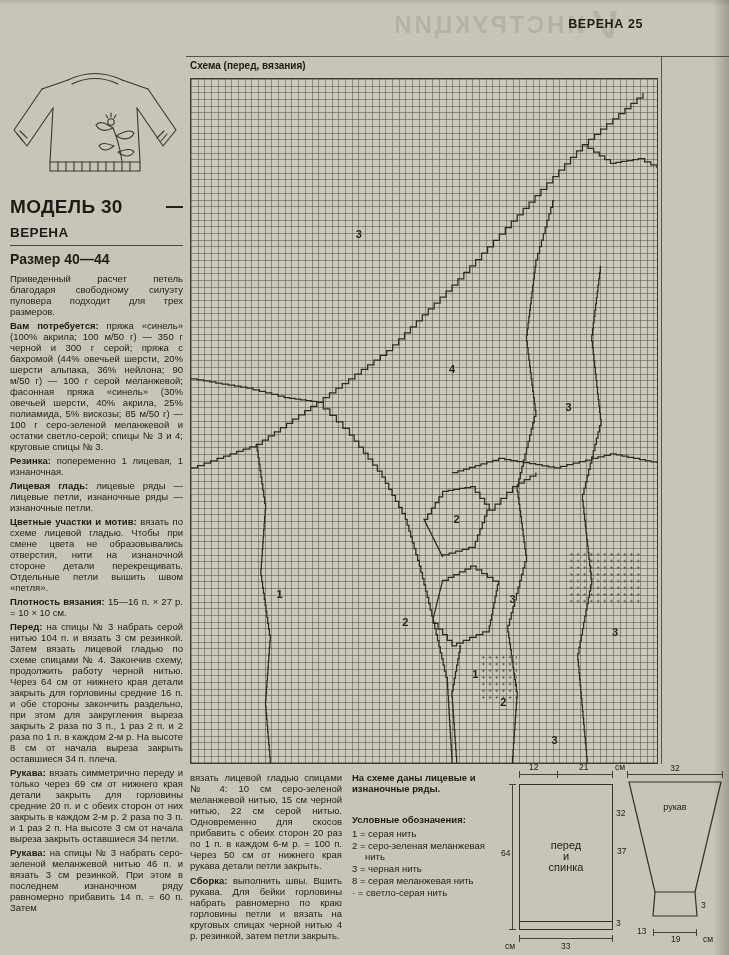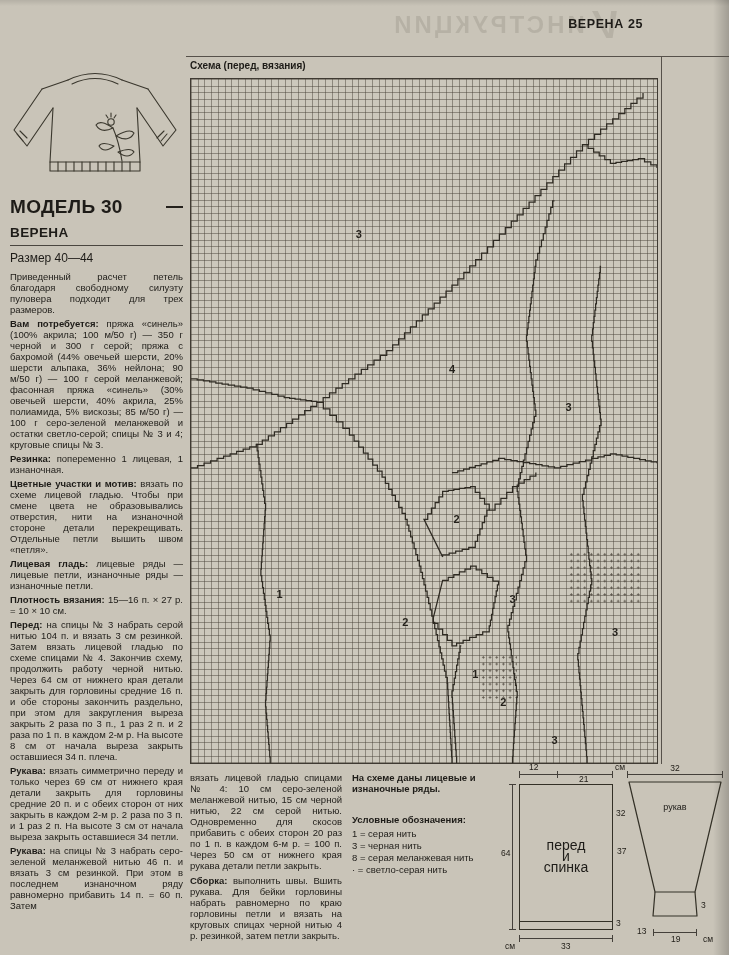--- a/index.html
+++ b/index.html
@@ -25,21 +25,21 @@
   .vline{position:absolute;left:661px;top:56px;width:1px;height:708px;background:#56514a;}
 
   
   .left-col{position:absolute;left:10px;top:60px;width:173px;}
   .sketch{display:block;margin:2px 0 6px 0;}
   .model-head{display:flex;align-items:center;margin-top:6px;gap:36px;}
   .model-head .t{font-size:19px;font-weight:bold;letter-spacing:.3px;}
   .model-head .rule{flex:1;height:2px;background:#24211c;margin-left:7px;}
   .subtitle{font-size:13.5px;font-weight:bold;margin:7px 0 5px 0;letter-spacing:.4px;}
   .thin-rule{height:1px;background:#4a463f;margin:2px 0 5px 0;}
-  .size-line{font-size:12px;font-weight:normal;margin:2px 0 6px 0;}
+  .size-line{font-size:14px;font-weight:bold;margin:2px 0 6px 0;}
   .body-copy p{font-size:9.5px;line-height:11px;text-align:justify;margin:0 0 3px 0;}
   .lead{font-weight:bold;}
 
   
   .chart-title{position:absolute;left:190px;top:60px;font-size:10px;font-weight:bold;}
   .chart{
     position:absolute;left:190px;top:78px;width:468px;height:686px;
     border:1.5px solid #3f3a32; box-sizing:border-box;
     background:
       repeating-linear-gradient(to right, rgba(72,66,56,.48) 0 1px, transparent 1px 6.7px),
@@ -60,21 +60,21 @@
   .chart-note{font-weight:bold;margin:0 0 14px 0;}
   .legend-title{font-weight:bold;margin:20px 0 3px 0;}
   .legend-item{padding-left:13px;text-indent:-13px;margin-bottom:1px;}
 
   
   .schematics{position:absolute;left:505px;top:762px;width:224px;height:250px;font-size:8.5px;}
   .schematics .num{position:absolute;font-size:8.5px;color:#24211b;}
   .fb-rect{position:absolute;left:14px;top:22px;width:94px;height:146px;
     border:1.2px solid #333026;box-sizing:border-box;}
   .fb-rib{position:absolute;left:14px;top:159px;width:94px;height:1px;background:#333026;}
-  .fb-label{position:absolute;left:14px;top:78px;width:94px;text-align:center;line-height:11px;font-size:14px;}
+  .fb-label{position:absolute;left:14px;top:78px;width:94px;text-align:center;line-height:11px;font-size:11px;}
   .dim-h{position:absolute;height:1px;background:#44403a;}
   .dim-h:before,.dim-h:after{content:"";position:absolute;top:-3px;width:1px;height:7px;background:#44403a;}
   .dim-h:before{left:0}.dim-h:after{right:0}
   .dim-v{position:absolute;width:1px;background:#44403a;}
   .dim-v:before,.dim-v:after{content:"";position:absolute;left:-3px;height:1px;width:7px;background:#44403a;}
   .dim-v:before{top:0}.dim-v:after{bottom:0}
   .mid-tick{position:absolute;width:1px;height:7px;background:#44403a;}
   .sleeve-label{position:absolute;left:122px;top:40px;width:96px;text-align:center;font-size:9px;}
   .sleeve-top-num{position:absolute;left:122px;top:1px;width:96px;text-align:center;}
 </style>
@@ -122,22 +122,22 @@
       <i class="rule"></i>
     </div>
     <div class="subtitle">ВЕРЕНА</div>
     <div class="thin-rule"></div>
     <div class="size-line">Размер 40—44</div>
 
     <div class="body-copy">
       <p><span class="lead"></span> <span>Приведенный расчет петель благодаря свободному силуэту пуловера подходит для трех размеров.</span></p>
       <p><span class="lead">Вам потребуется:</span> <span>пряжа «синель» (100% акрила; 100 м/50 г) — 350 г черной и 300 г серой; пряжа с бахромой (44% овечьей шерсти, 20% шерсти альпака, 36% нейлона; 90 м/50 г) — 100 г серой меланжевой; фасонная пряжа «синель» (30% овечьей шерсти, 40% акрила, 25% полиамида, 5% вискозы; 85 м/50 г) — 100 г серо-зеленой меланжевой и остатки светло-серой; спицы № 3 и 4; круговые спицы № 3.</span></p>
       <p><span class="lead">Резинка:</span> <span>попеременно 1 лицевая, 1 изнаночная.</span></p>
+      <p><span class="lead">Лицевая гладь:</span> <span>лицевые ряды — лицевые петли, изнаночные ряды — изнаночные петли.</span></p>
       <p><span class="lead">Цветные участки и мотив:</span> <span>вязать по схеме лицевой гладью. Чтобы при смене цвета не образовывались отверстия, нити на изнаночной стороне детали перекрещивать. Отдельные петли вышить швом «петля».</span></p>
-      <p><span class="lead">Лицевая гладь:</span> <span>лицевые ряды — лицевые петли, изнаночные ряды — изнаночные петли.</span></p>
       <p><span class="lead">Плотность вязания:</span> <span>15—16 п. × 27 р. = 10 × 10 см.</span></p>
       <p><span class="lead">Перед:</span> <span>на спицы № 3 набрать серой нитью 104 п. и вязать 3 см резинкой. Затем вязать лицевой гладью по схеме спицами № 4. Закончив схему, продолжить работу черной нитью. Через 64 см от нижнего края детали закрыть для горловины средние 16 п. и обе стороны закончить раздельно, при этом для закругления выреза закрыть 2 раза по 3 п., 1 раз 2 п. и 2 раза по 1 п. в каждом 2-м р. На высоте 8 см от начала выреза закрыть оставшиеся 34 п. плеча.</span></p>
       <p><span class="lead">Рукава:</span> <span>вязать симметрично переду и только через 69 см от нижнего края детали закрыть для горловины средние 20 п. и с обеих сторон от них закрыть в каждом 2-м р. 2 раза по 3 п. и 1 раз 2 п. На высоте 3 см от начала выреза закрыть оставшиеся 34 петли.</span></p>
       <p><span class="lead">Рукава:</span> <span>на спицы № 3 набрать серо-зеленой меланжевой нитью 46 п. и вязать 3 см резинкой. При этом в последнем изнаночном ряду равномерно прибавить 14 п. = 60 п. Затем</span></p>
     </div>
   </div>
 
   <div class="chart-title">Схема (перед, вязания)</div>
   <div class="chart">
     <div class="dots" style="left:81%;top:69%;width:16%;height:8%;"></div>
@@ -173,31 +173,32 @@
 
   <div class="col-a">
     <p><span class="lead"></span> <span>вязать лицевой гладью спицами № 4: 10 см серо-зеленой меланжевой нитью, 15 см черной нитью, 22 см серой нитью. Одновременно для скосов прибавить с обеих сторон 20 раз по 1 п. в каждом 6-м р. = 100 п. Через 50 см от нижнего края рукава детали петли закрыть.</span></p>
     <p><span class="lead">Сборка:</span> <span>выполнить швы. Вшить рукава. Для бейки горловины набрать равномерно по краю горловины петли и вязать на круговых спицах черной нитью 4 р. резинкой, затем петли закрыть.</span></p>
   </div>
 
   <div class="col-b">
     <p class="chart-note">На схеме даны лицевые и изнаночные ряды.</p>
     <div class="legend-title">Условные обозначения:</div>
     <div class="legend-item">1 = серая нить</div>
+    <div class="legend-item">2 = серо-зеленая меланжевая нить</div>
     <div class="legend-item">3 = черная нить</div>
     <div class="legend-item">8 = серая меланжевая нить</div>
     <div class="legend-item">· = светло-серая нить</div>
   </div>
 
   <div class="schematics">
 
     <div class="dim-h" style="left:14px;top:12px;width:94px;"></div>
     <div class="mid-tick" style="left:52px;top:9px;"></div>
     <span class="num" style="left:24px;top:0px;">12</span>
-    <span class="num" style="left:74px;top:12px;">21</span>
+    <span class="num" style="left:74px;top:0px;">21</span>
     <span class="num" style="left:110px;top:0px;">см</span>
 
     <div class="fb-rect"></div>
     <div class="fb-rib"></div>
     <div class="fb-label">
       <div>перед</div>
       <div>и</div>
       <div>спинка</div>
     </div>
 

